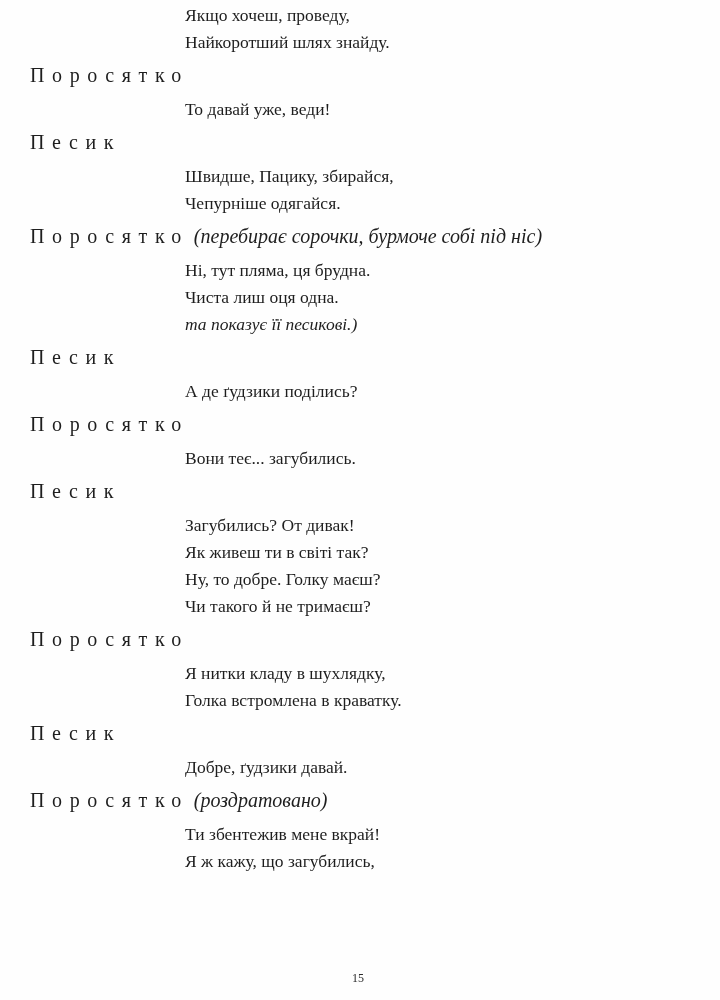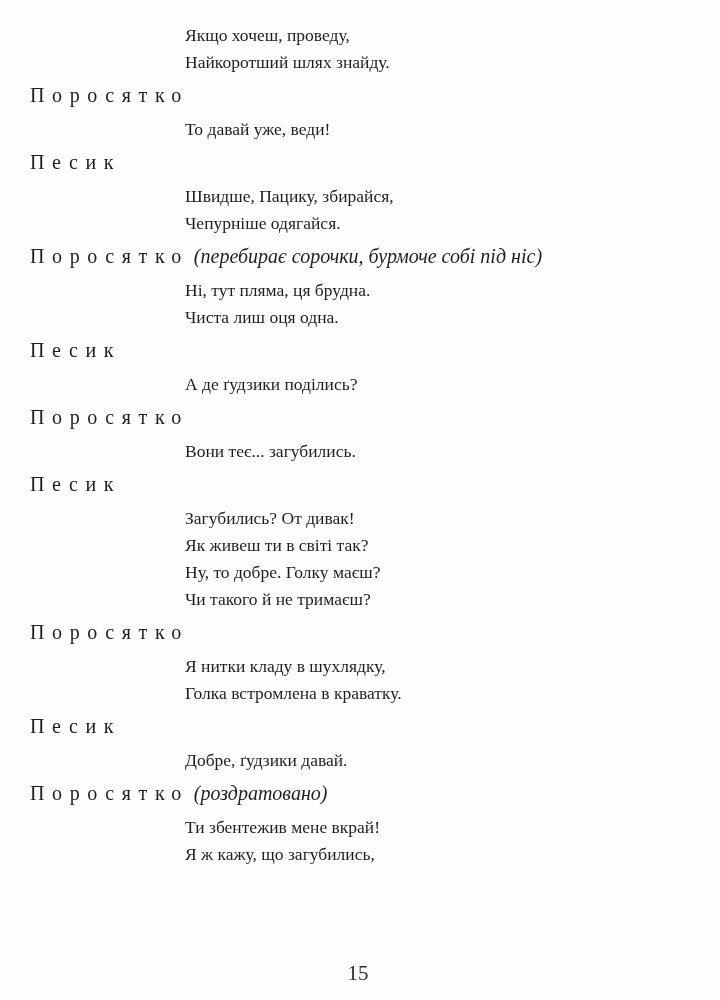--- a/index.html
+++ b/index.html
@@ -9,21 +9,21 @@
   }
   .page {
     position: relative;
     width: 720px;
     height: 1000px;
     background: #fefefe;
     overflow: hidden;
     font-family: "Liberation Serif", "DejaVu Serif", serif;
     color: #1e1e1e;
     box-sizing: border-box;
-    padding-top: 22px;
+    padding-top: 2px;
   }
   .content {
     width: 100%;
   }
   .line {
     font-size: 17.5px;
     line-height: 27px;
     margin-left: 185px;
     white-space: pre;
   }
@@ -42,39 +42,40 @@
   .speaker-direction {
     font-style: italic;
     letter-spacing: normal;
   }
   .page-number {
     position: absolute;
     left: 0;
     right: 4px;
     bottom: 14px;
     text-align: center;
-    font-size: 21px;
+    font-size: 12px;
     color: #2a2a2a;
   }
 </style>
 </head>
 <body>
 
 <div class="page">
   <div class="content" id="script-content">
       <div class="line">Якщо хочеш, проведу,</div>
       <div class="line">Найкоротший шлях знайду.</div>
       <div class="speaker-block"><span class="speaker-name">Поросятко</span></div>
       <div class="line">То давай уже, веди!</div>
       <div class="speaker-block"><span class="speaker-name">Песик</span></div>
       <div class="line">Швидше, Пацику, збирайся,</div>
       <div class="line">Чепурніше одягайся.</div>
       <div class="speaker-block"><span class="speaker-name">Поросятко</span><span class="speaker-direction"> (перебирає сорочки, бурмоче собі під ніс)</span></div>
       <div class="line">Ні, тут пляма, ця брудна.</div>
       <div class="line">Чиста лиш оця одна.</div>
+      <div class="line italic">та показує її песикові.)</div>
       <div class="speaker-block"><span class="speaker-name">Песик</span></div>
       <div class="line">А де ґудзики поділись?</div>
       <div class="speaker-block"><span class="speaker-name">Поросятко</span></div>
       <div class="line">Вони теє... загубились.</div>
       <div class="speaker-block"><span class="speaker-name">Песик</span></div>
       <div class="line">Загубились? От дивак!</div>
       <div class="line">Як живеш ти в світі так?</div>
       <div class="line">Ну, то добре. Голку маєш?</div>
       <div class="line">Чи такого й не тримаєш?</div>
       <div class="speaker-block"><span class="speaker-name">Поросятко</span></div>

